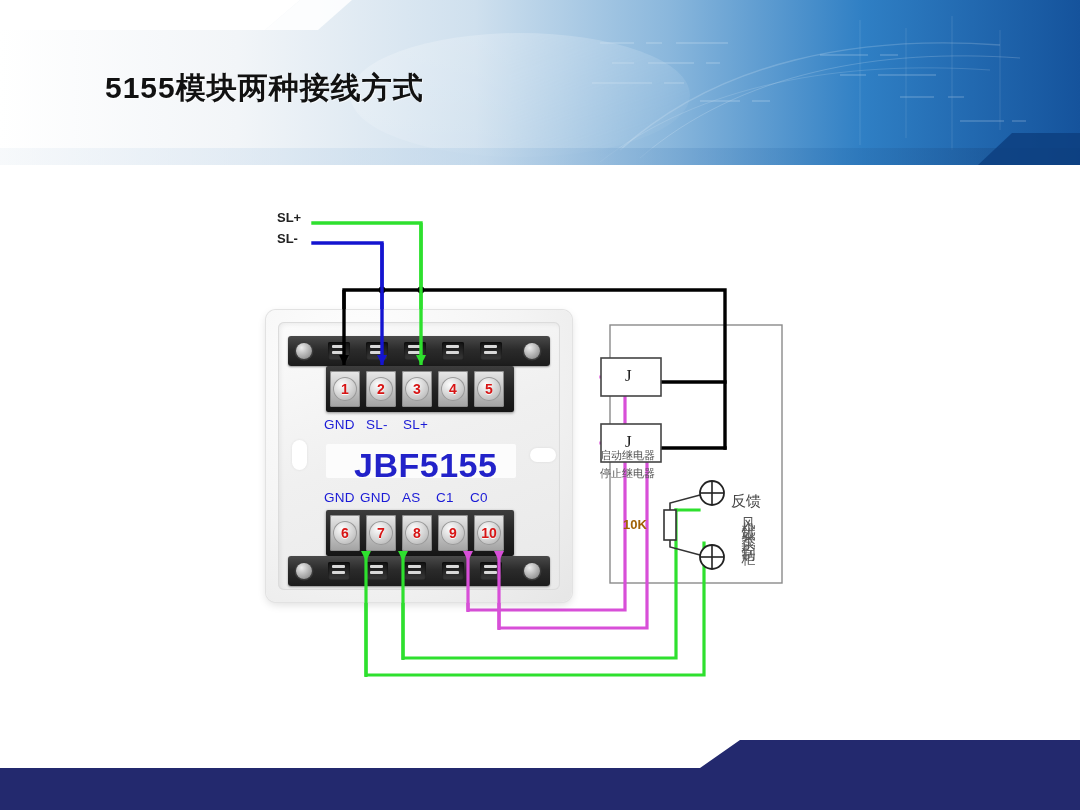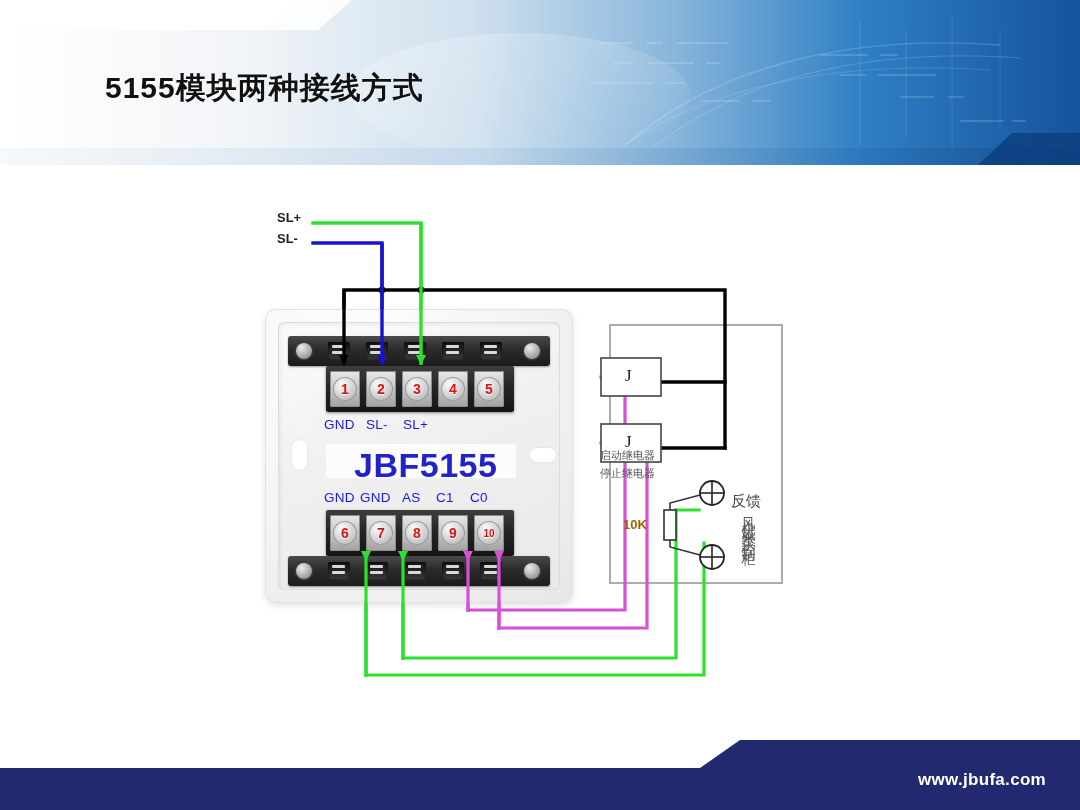--- a/index.html
+++ b/index.html
@@ -97,21 +97,21 @@
     width:24px;height:24px;margin:-12px 0 0 -12px;border-radius:50%;
     background:radial-gradient(circle at 38% 32%,#fdfdfd,#c9c9c9 62%,#a8a8a8 100%);
     box-shadow:inset 0 0 0 1px #9a9a9a;
   }
   .tnum{
     position:absolute;left:0;top:0;width:30px;height:36px;
     display:flex;align-items:center;justify-content:center;
     font-size:14px;font-weight:bold;color:#d71414;
     text-shadow:0 1px 0 rgba(255,255,255,.85);
   }
-  .tnum.ten{font-size:10px;text-align:right;}
+  .tnum.ten{font-size:14px;text-align:right;}
   .labelplate{
     position:absolute;left:48px;top:122px;width:190px;height:34px;
     background:#fcfcfc;border-radius:2px;
   }
 </style>
 </head>
 <body>
 
 <div id="slide">
 
@@ -374,16 +374,14 @@
         <polygon points="382,200 377,190 387,190" fill="#1414d0"></polygon>
         <polygon points="421,200 416,190 426,190" fill="#2ee02e"></polygon>
       </g>
     </svg>
 
   </div>
 
   <svg style="position:absolute;left:0;top:740px;" width="1080" height="70" viewBox="0 0 1080 70">
     <path d="M0,28 L700,28 L740,0 L1080,0 L1080,70 L0,70 Z" fill="#23296e"></path>
   </svg>
-  <div style="position:absolute;left:0;top:770px;width:1046px;text-align:right;
-              font-size:17px;font-weight:bold;color:#ffffff;letter-spacing:.3px;">www.jbufa.com</div>
 
 </div>
 
 </body></html>

